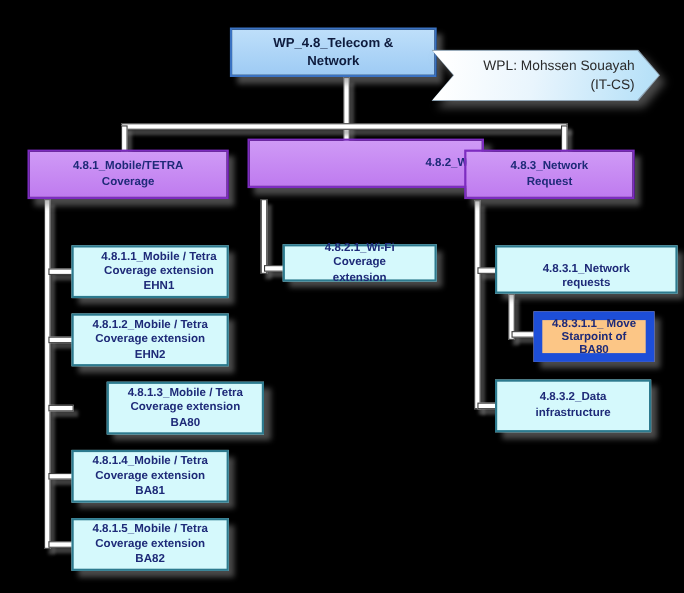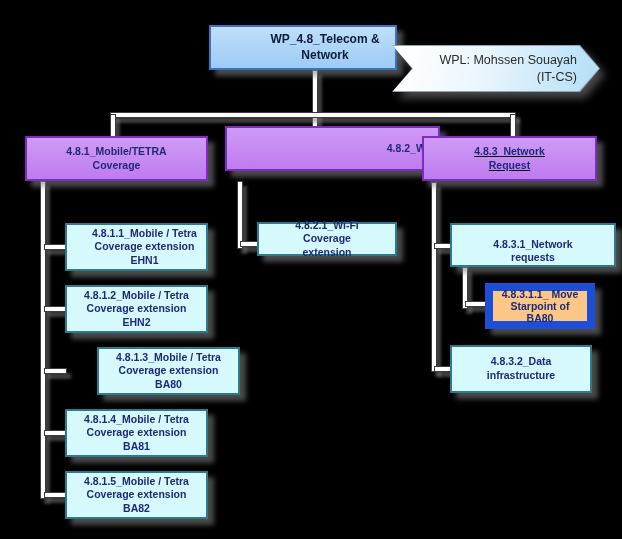--- a/index.html
+++ b/index.html
@@ -17,21 +17,20 @@
   
   .node{
     position:absolute;display:flex;align-items:center;justify-content:center;
     text-align:center;box-sizing:border-box;
     box-shadow:6px 6px 5px rgba(135,135,135,.55);
   }
   .node .lbl{font-weight:bold;color:#1e2a78;font-size:10.5px;line-height:1.3;}
   .root-node{
     background:linear-gradient(#bedffa,#9ecbf4);
     border:2px solid #3a72c2;
-    justify-content:flex-end;
   }
   .root-node .lbl{font-size:12px;color:#0e1b3d;line-height:1.3;}
   .branch-node{
     background:linear-gradient(#cf9af6,#bf7bef);
     border:2px solid #7d2cc0;
   }
   .leaf-node{
     background:#d5f9fc;
     border:2px solid #2d7a8e;
   }
@@ -98,21 +97,21 @@
       </div>
     </div>
   </div>
 
   <div class="node branch-node" style="left:25px;top:136px;width:183px;height:45px;">
     <span class="lbl" style="max-width:130px;">4.8.1_Mobile/TETRA Coverage</span>
   </div>
   <div class="node branch-node" style="left:225px;top:126px;width:215px;height:45px;justify-content:flex-end;">
     <span class="lbl" style="max-width:150px;">4.8.2_WiFi</span>
   </div>
-  <div class="node branch-node" style="left:422px;top:136px;width:175px;height:45px;text-decoration:underline;">
+  <div class="node branch-node" style="left:422px;top:136px;width:155px;height:45px;">
     <span class="lbl" style="max-width:110px;">4.8.3_Network Request</span>
   </div>
 
   <div class="node leaf-node" style="left:65px;top:223px;width:143px;height:48px;">
     <span class="lbl" style="max-width:118px;margin-left:16px;">4.8.1.1_Mobile / Tetra Coverage extension EHN1</span>
   </div>
   <div class="node leaf-node" style="left:65px;top:285px;width:143px;height:48px;">
     <span class="lbl" style="max-width:118px;">4.8.1.2_Mobile / Tetra Coverage extension EHN2</span>
   </div>
   <div class="node leaf-node" style="left:65px;top:347px;width:143px;height:48px;margin-left:32px;">

